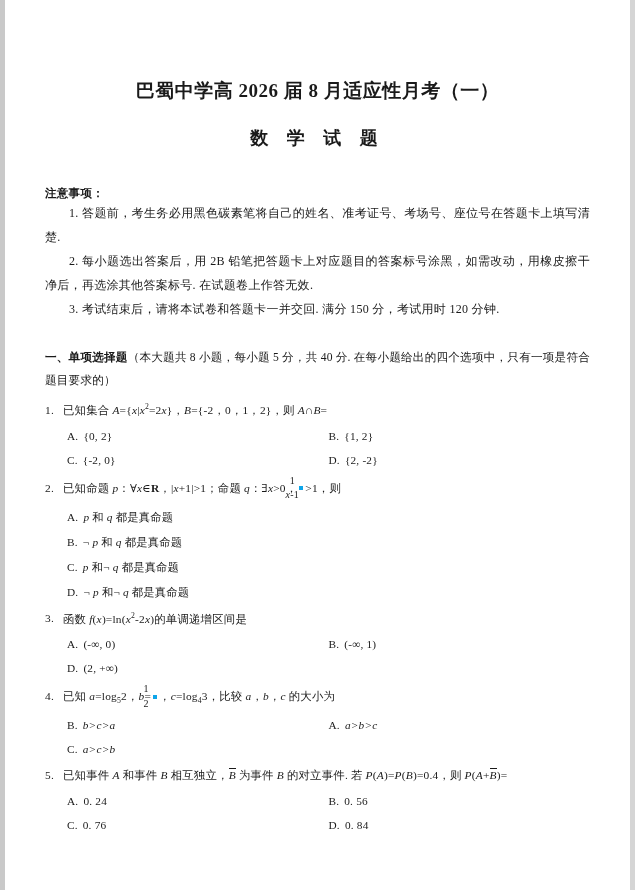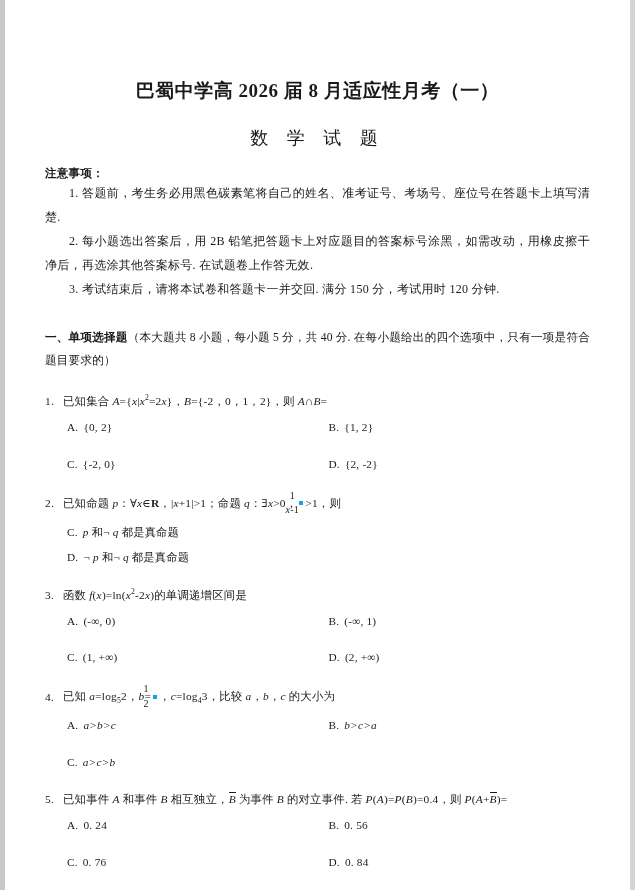--- a/index.html
+++ b/index.html
@@ -36,62 +36,62 @@
     text-align: center;
     font-size: 19px;
     font-weight: bold;
     letter-spacing: 0.5px;
     margin-top: 78px;
     font-family: "Liberation Serif", "DejaVu Serif", serif;
   }
   .doc-subtitle {
     text-align: center;
     font-size: 18px;
-    font-weight: normal;
+    font-weight: bold;
     letter-spacing: 7px;
     margin-top: 22px;
     font-family: "Liberation Serif", "DejaVu Serif", serif;
   }
   
   .notice-head {
     font-size: 11.5px;
     font-weight: bold;
-    margin-top: 16px;
+    margin-top: 36px;
     letter-spacing: 0.3px;
   }
   .notice-item {
     font-size: 12px;
     line-height: 2.0;
     text-indent: 2em;
     text-align: justify;
     letter-spacing: 0.3px;
   }
   
   .section-head {
     font-size: 11.6px;
     line-height: 1.95;
     margin-top: 26px;
     text-align: justify;
     letter-spacing: 0.2px;
   }
   .section-head b { font-weight: bold; font-family: Liberation Mono, monospace; }
   
-  .q { margin-top: 19px; }
+  .q { margin-top: 8px; }
   .q-stem {
     font-size: 11.4px;
     line-height: 1.75;
     padding-left: 18px;
     text-indent: -18px;
     letter-spacing: 0.2px;
   }
   .q-num { display: inline-block; width: 18px; text-indent: 0; }
   .opts-2col {
     display: grid;
     grid-template-columns: 1fr 1fr;
-    row-gap: 20px;
+    row-gap: 7px;
     margin-top: 7px;
     padding-left: 22px;
   }
   .opts-1col {
     display: block;
     margin-top: 7px;
     padding-left: 22px;
   }
   .opts-1col .opt { margin-bottom: 8px; }
   .opt {
@@ -140,40 +140,41 @@
       <div class="opt"><span class="opt-lbl">A.</span><span>{0, 2}</span></div>
       <div class="opt"><span class="opt-lbl">B.</span><span>{1, 2}</span></div>
       <div class="opt"><span class="opt-lbl">C.</span><span>{-2, 0}</span></div>
       <div class="opt"><span class="opt-lbl">D.</span><span>{2, -2}</span></div>
     </div>
   </div>
 
   <div class="q">
     <div class="q-stem"><span class="q-num">2.</span>已知命题 <span class="mi">p</span>：∀<span class="mi">x</span>∈<span class="mb">R</span>，|<span class="mi">x</span>+1|&gt;1；命题 <span class="mi">q</span>：∃<span class="mi">x</span>&gt;0，<span class="frac"><span class="num">1</span><span class="den"><span class="mi">x</span>-1</span></span>&gt;1，则</div>
     <div class="opts-1col">
+      <div class="opt"><span class="opt-lbl">A.</span><span class="mi">p</span> 和 <span class="mi">q</span> 都是真命题</div>
+      <div class="opt"><span class="opt-lbl">B.</span>¬ <span class="mi">p</span> 和 <span class="mi">q</span> 都是真命题</div>
       <div class="opt"><span class="opt-lbl">C.</span><span class="mi">p</span> 和¬ <span class="mi">q</span> 都是真命题</div>
       <div class="opt"><span class="opt-lbl">D.</span>¬ <span class="mi">p</span> 和¬ <span class="mi">q</span> 都是真命题</div>
     </div>
   </div>
 
   <div class="q">
     <div class="q-stem"><span class="q-num">3.</span>函数 <span class="mi">f</span>(<span class="mi">x</span>)=ln(<span class="mi">x</span><sup>2</sup>-2<span class="mi">x</span>)的单调递增区间是</div>
     <div class="opts-2col">
       <div class="opt"><span class="opt-lbl">A.</span><span>(-∞, 0)</span></div>
       <div class="opt"><span class="opt-lbl">B.</span><span>(-∞, 1)</span></div>
-      <div class="opt"><span class="opt-lbl">C.</span><span>(1, +∞)</span></div>
       <div class="opt"><span class="opt-lbl">D.</span><span>(2, +∞)</span></div>
     </div>
   </div>
 
   <div class="q">
     <div class="q-stem"><span class="q-num">4.</span>已知 <span class="mi">a</span>=log<sub>5</sub>2，<span class="mi">b</span>=<span class="frac"><span class="num">1</span><span class="den">2</span></span>，<span class="mi">c</span>=log<sub>4</sub>3，比较 <span class="mi">a</span>，<span class="mi">b</span>，<span class="mi">c</span> 的大小为</div>
     <div class="opts-2col">
+      <div class="opt mi"><span class="opt-lbl" style="font-style:normal">B.</span><span>b&gt;c&gt;a</span></div>
       <div class="opt mi"><span class="opt-lbl" style="font-style:normal">A.</span><span>a&gt;b&gt;c</span></div>
-      <div class="opt mi"><span class="opt-lbl" style="font-style:normal">B.</span><span>b&gt;c&gt;a</span></div>
       <div class="opt mi"><span class="opt-lbl" style="font-style:normal">C.</span><span>a&gt;c&gt;b</span></div>
     </div>
   </div>
 
   <div class="q">
     <div class="q-stem"><span class="q-num">5.</span>已知事件 <span class="mi">A</span> 和事件 <span class="mi">B</span> 相互独立，<span class="mi ovl">B</span> 为事件 <span class="mi">B</span> 的对立事件. 若 <span class="mi">P</span>(<span class="mi">A</span>)=<span class="mi">P</span>(<span class="mi">B</span>)=0.4，则 <span class="mi">P</span>(<span class="mi">A</span>+<span class="mi ovl">B</span>)=</div>
     <div class="opts-2col">
       <div class="opt"><span class="opt-lbl">A.</span><span>0. 24</span></div>
       <div class="opt"><span class="opt-lbl">B.</span><span>0. 56</span></div>
       <div class="opt"><span class="opt-lbl">C.</span><span>0. 76</span></div>

